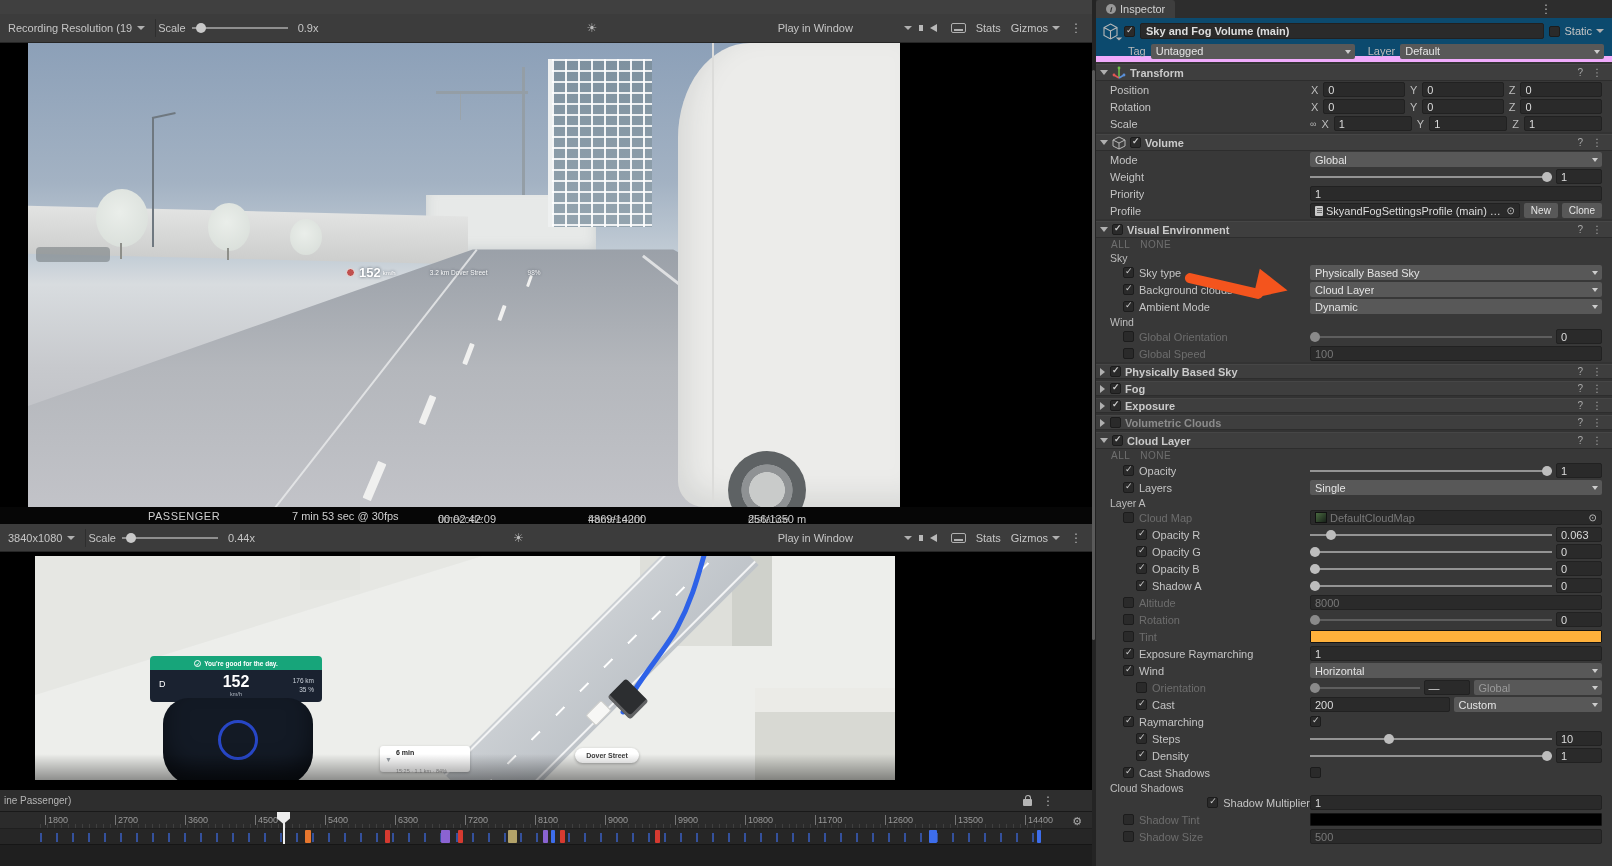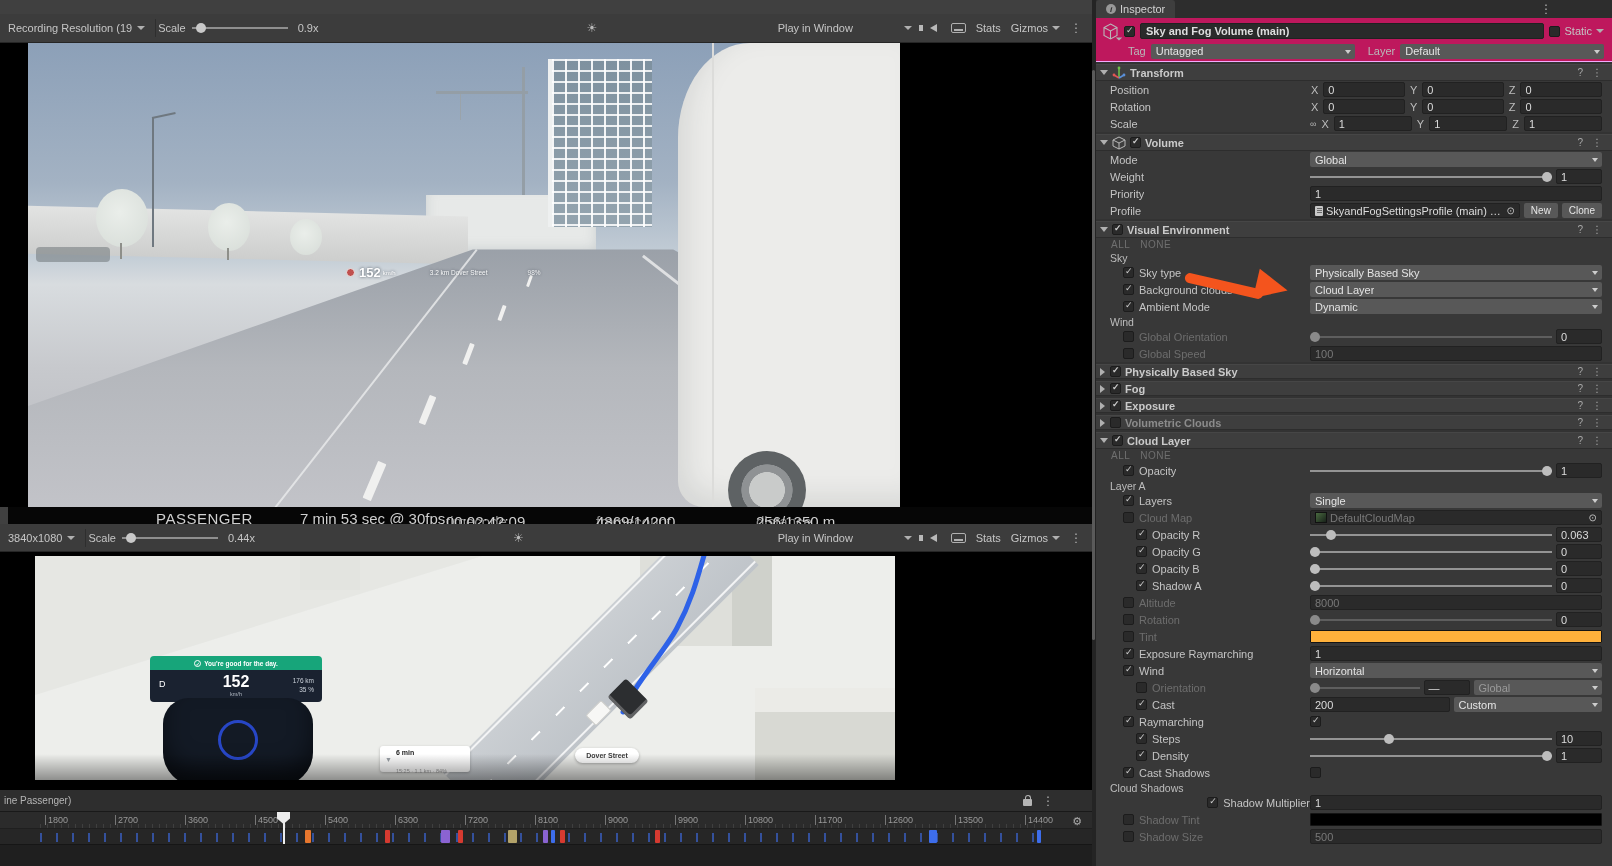--- a/index.html
+++ b/index.html
@@ -42,21 +42,21 @@
 .bikes{position:absolute;left:8px;top:204px;width:74px;height:15px;background:#70767a;opacity:.55;border-radius:4px}
 .van{position:absolute;left:650px;top:0;width:232px;height:464px;background:#ececea;border-top-left-radius:72px 95px;border-bottom-left-radius:26px;box-shadow:inset 10px -12px 26px rgba(120,125,130,.18)}
 .van::before{content:"";position:absolute;left:34px;top:0;width:2px;height:100%;background:#dcdcda}
 .wheel{position:absolute;left:700px;top:408px;width:78px;height:78px;border-radius:50%;background:radial-gradient(circle,#c9cbca 0 32%,#8f9294 33% 46%,#5e6264 47% 100%)}
 .hud1{position:absolute;left:318px;top:216px;width:280px;height:26px;display:flex;align-items:center;color:#fff;text-shadow:0 0 3px rgba(40,50,60,.8)}
 .hud1-dot{width:9px;height:9px;border-radius:50%;background:#c0504e;border:1.5px solid #e8e8e8;margin-right:4px}
 .hud1-speed{font-size:13px;font-weight:bold}
 .hud1-unit{font-size:6px;margin:2px 0 0 2px}
 .hud1-route{font-size:6.5px;margin-left:34px;opacity:.95}
 .hud1-stat{font-size:6.5px;margin-left:40px;opacity:.85}
-.status1{position:absolute;top:507px;left:8px;width:1092px;height:17px;background:#060606;font-size:15px;color:#cfcfcf}
+.status1{position:absolute;top:507px;left:0;width:1092px;height:17px;background:#060606;font-size:11px;color:#cfcfcf}
 .status1 span{position:absolute;top:3px;white-space:nowrap}
 .st-lab{color:#8f8f8f}
 
 .view2{position:absolute;top:552px;left:0;width:1092px;height:238px;background:#000;overflow:hidden}
 .scene2{position:absolute;left:35px;top:4px;width:860px;height:224px;background:#edeeeb;overflow:hidden}
 .s2-shade{position:absolute;inset:0;background:#e3e5e1;clip-path:polygon(0 0,52% 0,0 62%);opacity:.8}
 .blk{position:absolute}
 .s2road{position:absolute;left:528px;top:-72px;width:76px;height:370px;background:linear-gradient(90deg,#cbcfd3,#bfc4c9);transform:rotate(45deg)}
 .s2road::after{content:"";position:absolute;left:50%;top:0;width:2px;height:100%;background:repeating-linear-gradient(180deg,#fff 0 12px,transparent 12px 34px)}
 .s2road::before{content:"";position:absolute;left:2px;top:0;width:2px;height:100%;background:#fff;box-shadow:68px 0 0 #fff;opacity:.8}
@@ -95,21 +95,21 @@
 .tl-footer{height:22px;background:#1f1f1f;border-top:1px solid #161616}
 
 .divider{position:absolute;left:1092px;top:0;width:4px;height:866px;background:#242424}
 .vthumb{position:absolute;left:1092px;top:70px;width:3px;height:570px;background:#5a5a5a;border-radius:2px;z-index:3}
 
 .inspector{position:absolute;left:1096px;top:0;width:516px;height:866px;background:#383838;font-size:11px}
 .insp-tabs{height:18px;background:#2d2d2d;display:flex;align-items:center}
 .insp-tab{height:18px;background:#3e3e3e;display:flex;align-items:center;gap:4px;padding:0 10px;color:#d2d2d2;border-radius:3px 3px 0 0}
 .i-info{width:10px;height:10px;border-radius:50%;background:#989898;color:#2d2d2d;font-size:8px;font-weight:bold;display:flex;align-items:center;justify-content:center;font-style:italic}
 .tab-more{margin-left:auto;margin-right:60px}
-.go-header{height:44px;background:#be185d;border-bottom:1px solid #f0abfc;padding:3px 8px 0 6px}
+.go-header{height:44px;background:#0c4a6e;border-bottom:6px solid #f0abfc;padding:3px 8px 0 6px}
 .go-r1{display:flex;align-items:center;gap:5px;height:20px}
 .go-r2{display:flex;align-items:center;gap:5px;height:18px;margin-top:1px;padding-left:26px;color:#b9b9b9}
 .cubeicon{width:17px;height:17px;flex:none;position:relative}
 .cubeicon .caret{position:absolute;right:-4px;bottom:-1px;transform:scale(.8)}
 .cb{width:11px;height:11px;background:#2a2a2a;border:1px solid #1c1c1c;border-radius:2px;position:relative;flex:none}
 .cb.on::after{content:"✓";color:#cfcfcf;font-size:9px;position:absolute;left:1px;top:-2px}
 .namefield{flex:1;height:16px;background:#2a2a2a;border:1px solid #212121;border-radius:2px;display:flex;align-items:center;padding:0 5px;font-weight:bold;color:#dedede}
 .static-wrap{display:flex;align-items:center;gap:4px;color:#c4c4c4}
 .dd{height:15px;background:#585858;border-radius:2px;display:flex;align-items:center;padding:0 14px 0 5px;color:#e4e4e4;position:relative;min-width:0}
 .dd::after{content:"";position:absolute;right:4px;top:6px;border-left:3.5px solid transparent;border-right:3.5px solid transparent;border-top:4px solid #cdcdcd}
@@ -666,32 +666,32 @@
             <span class="lbl">Opacity</span>
           </div>
           <div class="valcell">
             <div class="sl">
               <div class="trk"></div>
               <div class="knob" style="left: calc(100% - 10px);"></div>
             </div>
             <div class="valbox">1</div>
           </div>
         </div>
-        <div class="row subrow" style="padding-left: 14px;">Layer A</div>
         <div class="row">
           <div class="lblcell" style="padding-left: 13px;">
             <span class="cb on"></span>
             <span class="lbl">Layers</span>
           </div>
           <div class="valcell">
             <div class="dd grow">
               <span>Single</span>
             </div>
           </div>
         </div>
+        <div class="row subrow" style="padding-left: 14px;">Layer A</div>
         <div class="row disabled">
           <div class="lblcell" style="padding-left: 13px;">
             <span class="cb"></span>
             <span class="lbl">Cloud Map</span>
           </div>
           <div class="valcell">
             <div class="fld grow">
               <span class="texthumb"></span>
               <span style="white-space: nowrap; overflow: hidden; text-overflow: ellipsis; flex: 1 1 0%;">DefaultCloudMap</span>
               <span class="picker">⊙</span>

